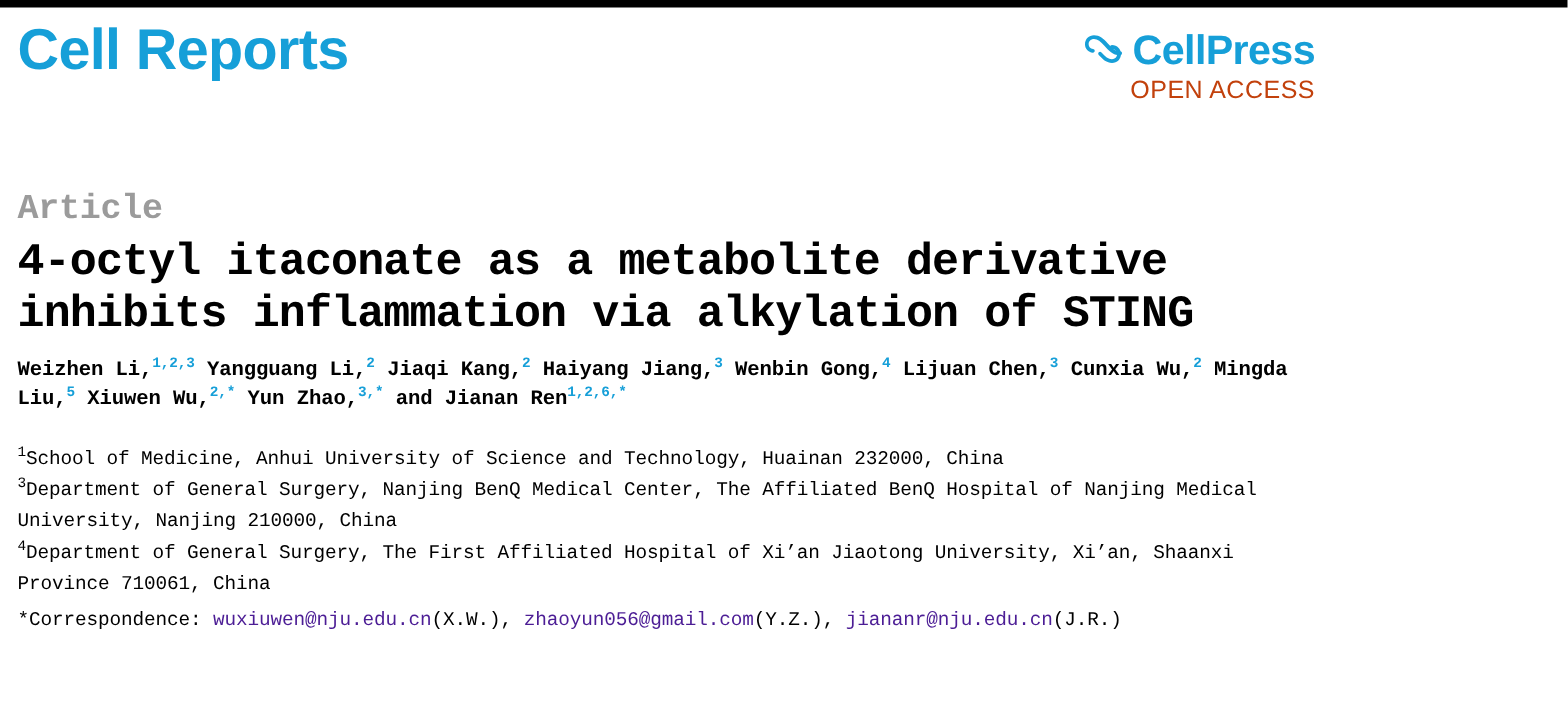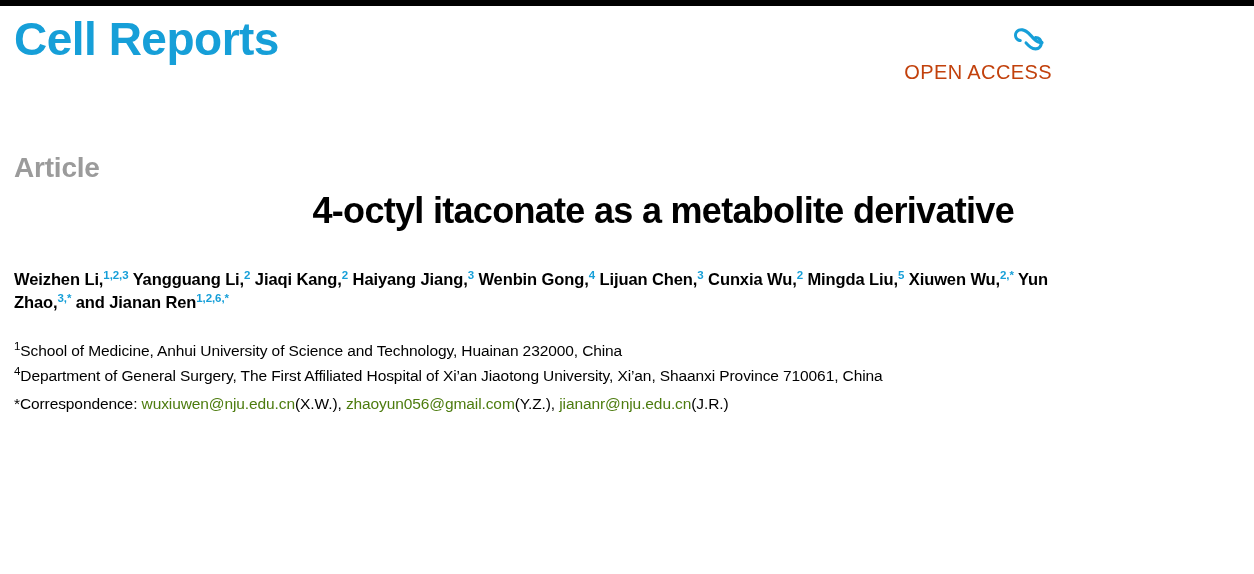--- a/index.html
+++ b/index.html
@@ -71,40 +71,40 @@
   }
   .open-access {
     margin-top: 5px;
     font-size: 20px;
     color: #c2410c;
     letter-spacing: 0.4px;
   }
   
   .article-block {
     padding: 0 14px;
+    font-family: Liberation Mono, monospace;
   }
   .article-type {
     font-size: 28px;
     font-weight: bold;
     color: #9b9b9b;
     margin: 42px 0 6px 0;
     letter-spacing: -0.2px;
   }
   .article-title {
     font-size: 36px;
     font-weight: bold;
     line-height: 1.17;
     letter-spacing: -0.7px;
     margin: 0 0 0 0;
     max-width: 1000px;
-    text-align: right;
   }
   
   .authors {
-    margin-top: 36px;
+    margin-top: 12px;
     font-size: 16.5px;
     font-weight: bold;
     line-height: 1.38;
     letter-spacing: -0.1px;
     max-width: 1226px;
   }
   .authors sup, .aff sup, .affil-num {
     font-weight: bold;
     color: #169fd8;
     font-size: 11.5px;
@@ -128,21 +128,21 @@
     line-height: 0;
     color: #000;
   }
   .correspondence {
     margin-top: 4px;
     font-size: 15.5px;
     line-height: 1.6;
     letter-spacing: -0.1px;
   }
   .correspondence a {
-    color: #4d7c0f;
+    color: #4c1d95;
     text-decoration: none;
   }
 </style>
 </head>
 <body>
 
 <div class="top-rule"></div>
 
 <div class="page">
 
@@ -150,49 +150,52 @@
     <div class="journal-title">Cell Reports</div>
 
     <div class="cellpress-block">
       <div class="cp-row">
         <span class="cp-logo-mark">
           <svg viewBox="0 0 34 34" width="34" height="34" aria-hidden="true">
             <path d="M10.2 6.2c-4.1 0-7.2 3.1-7.2 7.1 0 3.6 2.6 6.4 6.2 6.8 0.9 0.1 1.6-0.6 1.6-1.5 0-0.8-0.6-1.4-1.4-1.5-2.1-0.3-3.5-1.9-3.5-3.8 0-2.3 1.8-4.1 4.3-4.1 2.8 0 5.4 2.1 8.3 5.3 3.3 3.6 6.9 7.6 12.1 7.6l0.4 0c0.9 0 1.6-0.7 1.6-1.6 0-0.9-0.7-1.5-1.6-1.5-4 0-6.8-3.1-9.9-6.5-3.2-3.6-6.4-6.3-10.9-6.3z" fill="currentColor"></path>
             <path d="M24.6 14.0c-0.9 0-1.6 0.7-1.6 1.6 0 0.9 0.7 1.5 1.6 1.5 2.3 0 4.1 1.8 4.1 4.1 0 2.3-1.8 4.1-4.1 4.1-2.9 0-5.5-2.2-8.4-5.4-0.6-0.7-1.6-0.7-2.2-0.1-0.6 0.6-0.6 1.6 0 2.2 3.2 3.5 6.4 6.4 10.6 6.4 4.1 0 7.2-3.2 7.2-7.2 0-4.0-3.1-7.2-7.2-7.2z" fill="currentColor"></path>
           </svg>
         </span>
+        <span class="cp-wordmark">CellPress</span>
       </div>
       <div class="open-access">OPEN ACCESS</div>
     </div>
   </div>
 
   <div class="article-block">
 
     <div class="article-type">Article</div>
 
     <h1 class="article-title">
       <span>4-octyl itaconate as a metabolite derivative</span><br>
+      <span>inhibits inflammation via alkylation of STING</span>
     </h1>
 
     <div class="authors">
       <span><span>Weizhen Li,</span><sup>1,2,3</sup></span>
       <span><span>Yangguang Li,</span><sup>2</sup></span>
       <span><span>Jiaqi Kang,</span><sup>2</sup></span>
       <span><span>Haiyang Jiang,</span><sup>3</sup></span>
       <span><span>Wenbin Gong,</span><sup>4</sup></span>
       <span><span>Lijuan Chen,</span><sup>3</sup></span>
       <span><span>Cunxia Wu,</span><sup>2</sup></span>
       <span><span>Mingda Liu,</span><sup>5</sup></span>
       <span><span>Xiuwen Wu,</span><sup>2,*</sup></span>
       <span><span>Yun Zhao,</span><sup>3,*</sup></span>
       <span><span>and Jianan Ren</span><sup>1,2,6,*</sup></span>
     </div>
 
     <div class="affiliations">
       <p class="aff"><span class="num">1</span><span>School of Medicine, Anhui University of Science and Technology, Huainan 232000, China</span></p>
+      <p class="aff"><span class="num">3</span><span>Department of General Surgery, Nanjing BenQ Medical Center, The Affiliated BenQ Hospital of Nanjing Medical University, Nanjing 210000, China</span></p>
       <p class="aff"><span class="num">4</span><span>Department of General Surgery, The First Affiliated Hospital of Xi’an Jiaotong University, Xi’an, Shaanxi Province 710061, China</span></p>
     </div>
 
     <div class="correspondence">
       <span>*Correspondence:</span>
       <a href="#">wuxiuwen@nju.edu.cn</a><span>(X.W.),</span>
       <a href="#">zhaoyun056@gmail.com</a><span>(Y.Z.),</span>
       <a href="#">jiananr@nju.edu.cn</a><span>(J.R.)</span>
     </div>
 

